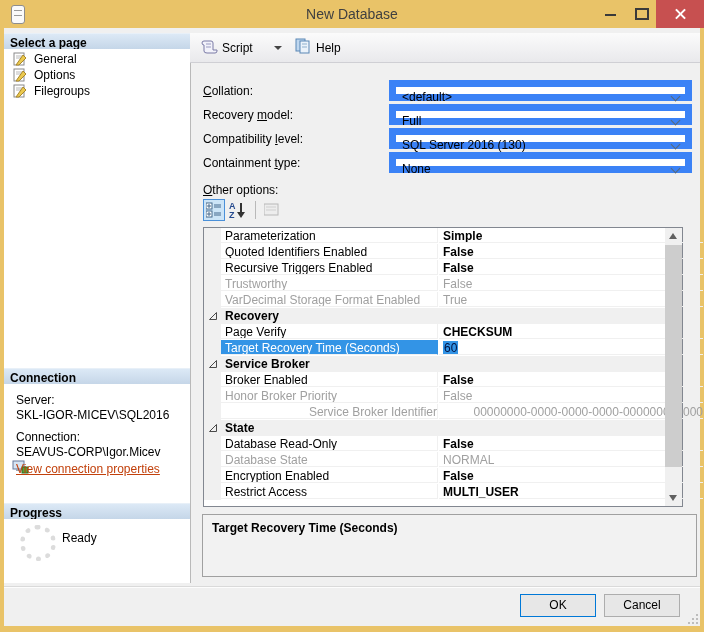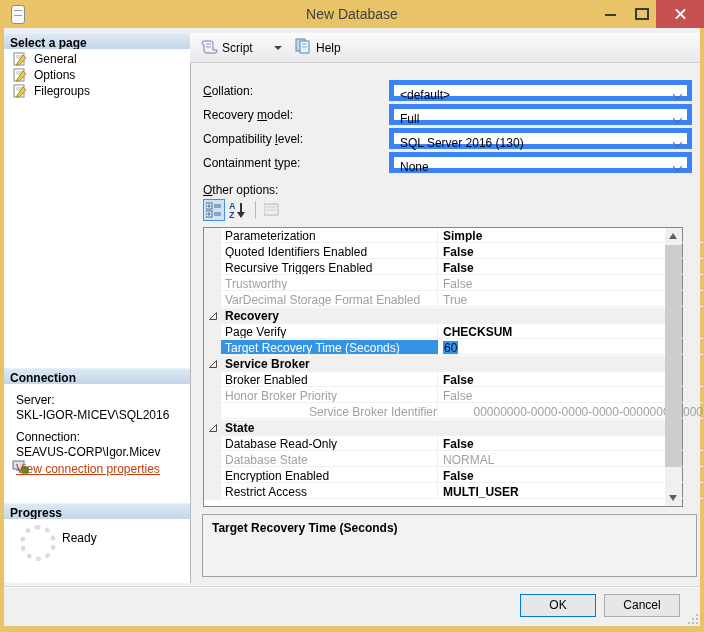--- a/index.html
+++ b/index.html
@@ -33,21 +33,21 @@
   #spinner{position:absolute;left:16px;top:6px;width:26px;height:26px;border:5px dotted #DCDCDC;border-radius:50%;}
   #ready{position:absolute;left:58px;top:12px;}
   
   #toolbar{position:absolute;left:186px;top:5px;width:510px;height:29px;background:linear-gradient(#FBFBFB,#E9E9EC);border-bottom:1px solid #CFCFD4;}
   .tbtn{position:absolute;top:4px;height:21px;cursor:default;}
   .tlabel{position:absolute;top:4px;}
   .chevdn{display:inline-block;width:0;height:0;border-left:4px solid transparent;border-right:4px solid transparent;border-top:4px solid #444;}
   
   .flabel{position:absolute;left:199px;white-space:nowrap;}
   .mn{text-decoration:underline;}
-  .combo{position:absolute;left:385px;width:303px;height:21px;background:#fff;border:5px solid #3b82f6;box-sizing:border-box;cursor:default;}
+  .combo{position:absolute;left:385px;width:303px;height:21px;background:#fff;border:7px solid #3b82f6;box-sizing:border-box;cursor:default;}
   .combo .ctext{position:absolute;left:6px;top:3px;white-space:nowrap;}
   .combo .chev{position:absolute;right:4px;top:6px;width:10px;height:10px;}
   .combo .chev::before{content:"";display:block;width:6px;height:6px;border-right:1.6px solid #56697C;border-bottom:1.6px solid #56697C;transform:rotate(45deg);margin-left:1px;}
   
   .mbtn{position:absolute;width:22px;height:22px;box-sizing:border-box;}
   #mbtn-cat{border:1px solid #4A90D9;background:#CCE4F7;}
   
   #grid{position:absolute;left:199px;top:199px;width:478px;height:278px;background:#fff;border:1px solid #828790;box-sizing:content-box;}
   .r{position:absolute;left:0;width:478px;height:16px;}
   .c-gut{position:absolute;left:0;top:0;width:17px;height:16px;background:#F0F0F0;}

